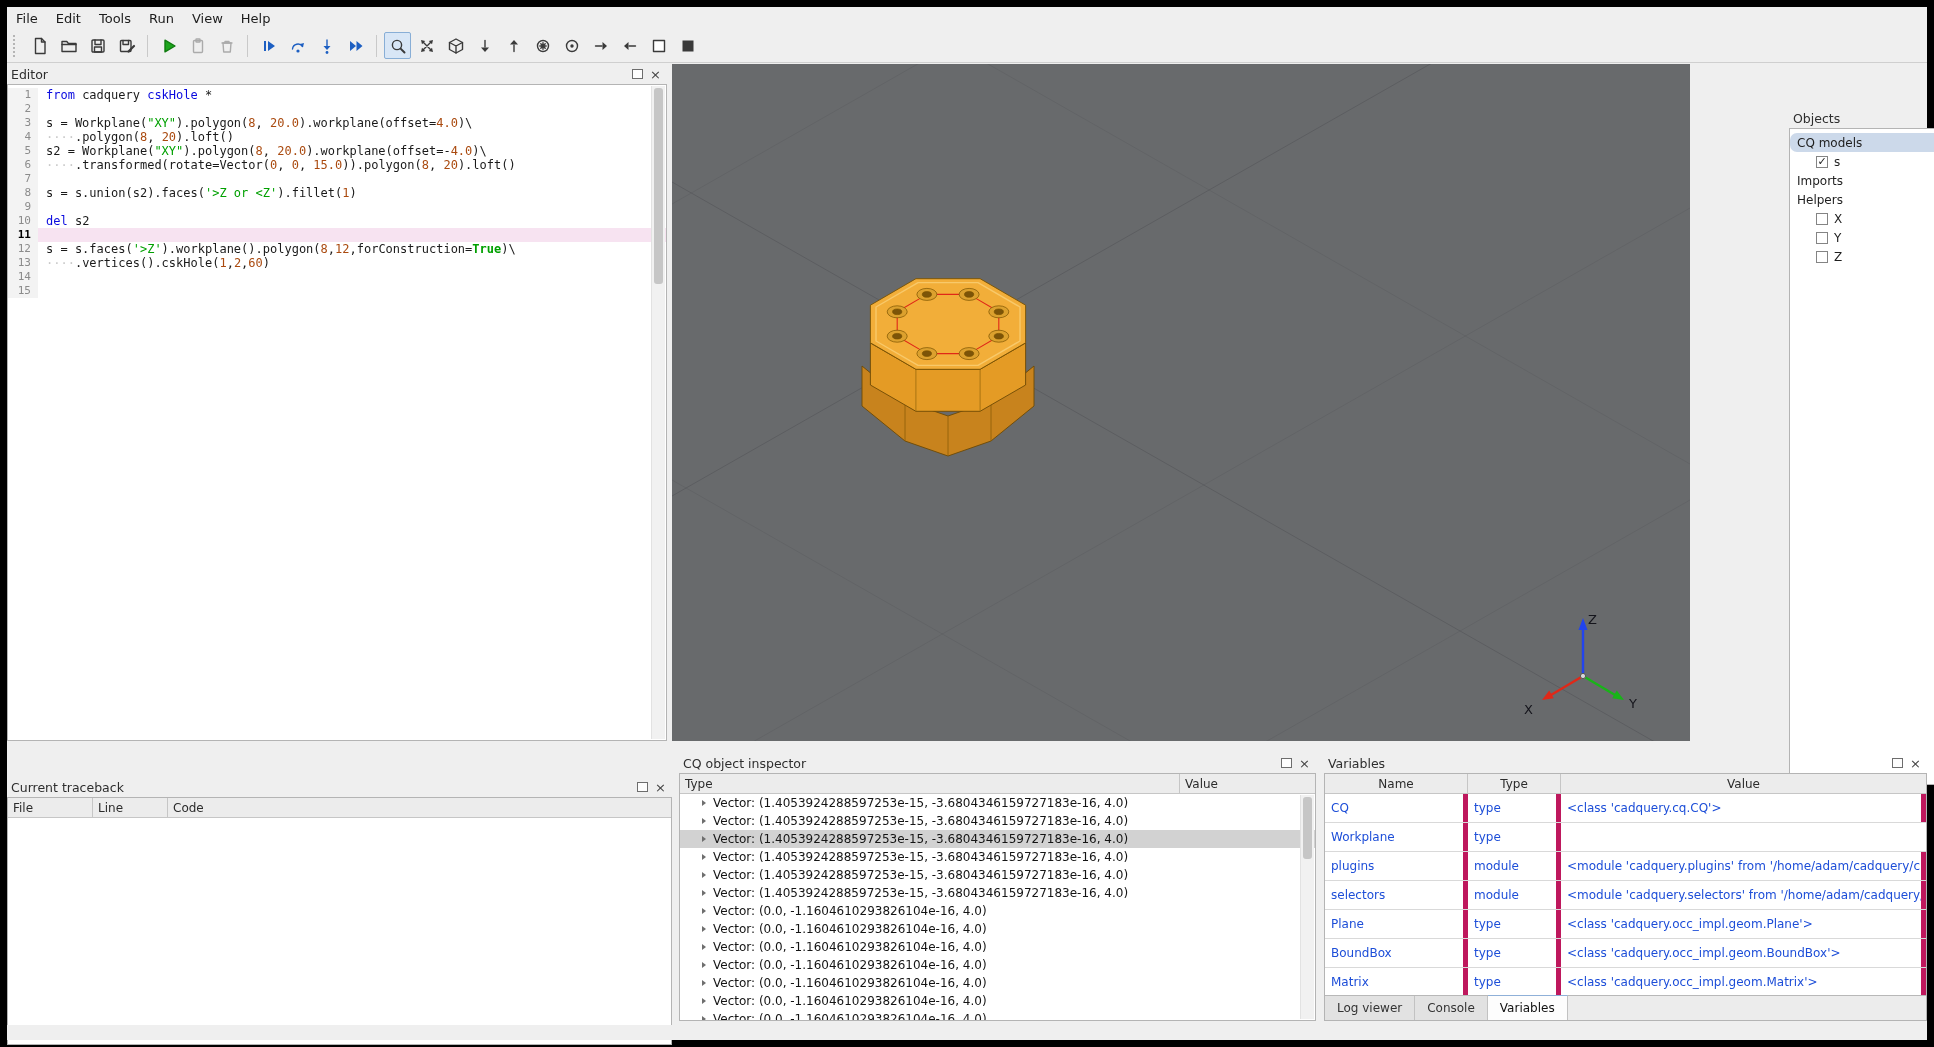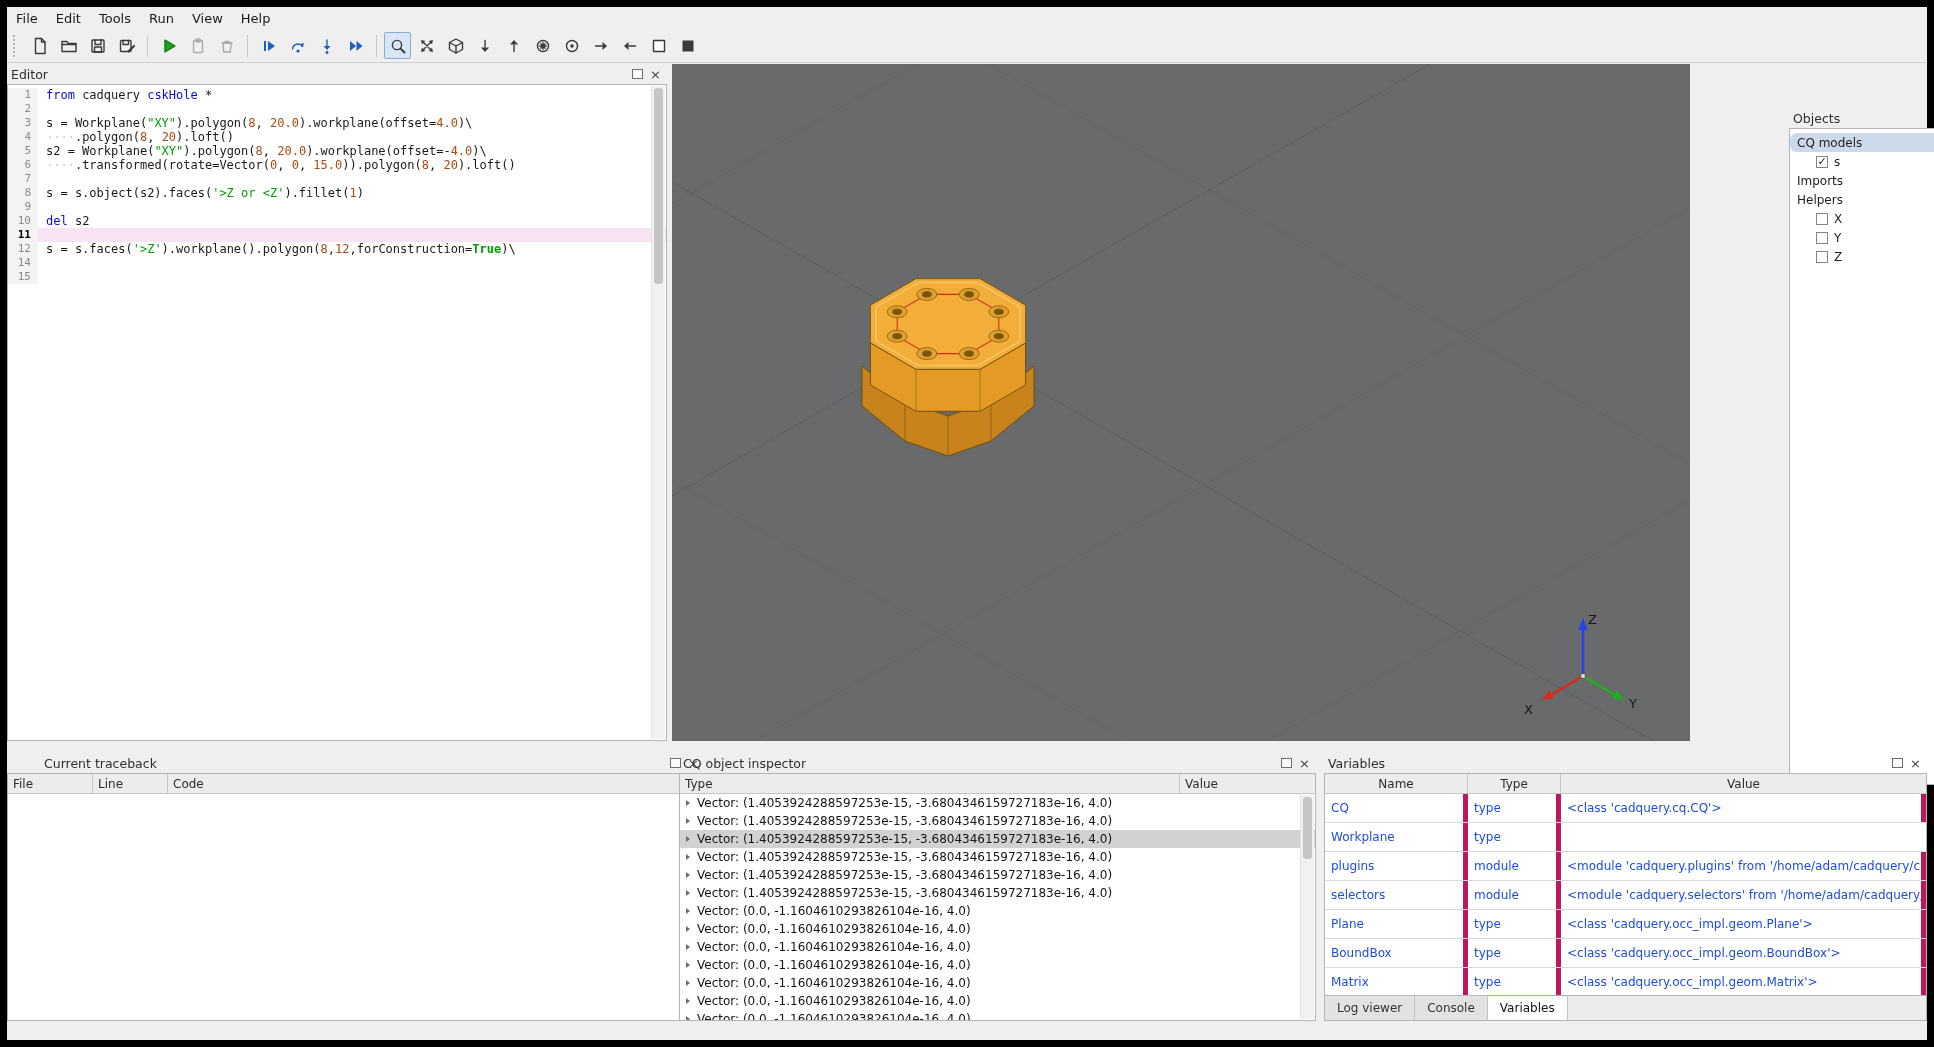--- a/index.html
+++ b/index.html
@@ -62,21 +62,21 @@
   .tree-row.item{padding-left:26px;}
   .tree-row.selected{background:#ccd9ea;border-radius:7px;}
   .checkbox{width:12px;height:12px;border:1px solid #848484;background:#fff;margin-right:6px;
             display:inline-flex;align-items:center;justify-content:center;font-size:11px;color:#1a1a1a;box-sizing:border-box;}
   .checkbox.checked::after{content:"✓";margin-top:-1px;}
 
   
   .tbl-header{display:flex;height:20px;background:#ececec;border-bottom:1px solid #c6c6c6;box-sizing:border-box;}
   .tbl-header .hcell{display:flex;align-items:center;padding:0 5px;border-right:1px solid #c6c6c6;
                      color:#2c2c2c;box-sizing:border-box;}
-  .insp-row{display:flex;align-items:center;height:18px;padding-left:6px;color:#141414;white-space:nowrap;}
+  .insp-row{display:flex;align-items:center;height:18px;padding-left:22px;color:#141414;white-space:nowrap;}
   .insp-row.selected{background:#d2d2d2;}
   .expander{width:0;height:0;border-left:4px solid #6e6e6e;border-top:3.5px solid transparent;
             border-bottom:3.5px solid transparent;margin-right:7px;flex:0 0 auto;}
   .var-row{display:flex;height:29px;border-bottom:1px solid #d9d9d9;box-sizing:border-box;}
   .var-cell{display:flex;align-items:center;padding:0 6px;border-right:5px solid #be185d;
             box-sizing:border-box;white-space:nowrap;overflow:hidden;color:#1d4ed8;}
   .var-cell.c0{flex:0 0 143px;}
   .var-cell.c1{flex:0 0 93px;}
   .var-cell.c2{flex:1;}
 
@@ -257,25 +257,26 @@
     </div>
     <div class="dock-body">
       <div class="code-area">
           <div class="code-row"><span class="ln">1</span><span class="code-text"><span class="tok-k">from</span><span class="tok-d"> cadquery </span><span class="tok-k">cskHole</span><span class="tok-d"> *</span></span></div>
           <div class="code-row"><span class="ln">2</span><span class="code-text"></span></div>
           <div class="code-row"><span class="ln">3</span><span class="code-text"><span class="tok-d">s = Workplane(</span><span class="tok-s">"XY"</span><span class="tok-d">).polygon(</span><span class="tok-n">8</span><span class="tok-d">, </span><span class="tok-n">20.0</span><span class="tok-d">).workplane(offset=</span><span class="tok-n">4.0</span><span class="tok-d">)\</span></span></div>
           <div class="code-row"><span class="ln">4</span><span class="code-text"><span class="tok-w">····</span><span class="tok-d">.polygon(</span><span class="tok-n">8</span><span class="tok-d">, </span><span class="tok-n">20</span><span class="tok-d">).loft()</span></span></div>
           <div class="code-row"><span class="ln">5</span><span class="code-text"><span class="tok-d">s2 = Workplane(</span><span class="tok-s">"XY"</span><span class="tok-d">).polygon(</span><span class="tok-n">8</span><span class="tok-d">, </span><span class="tok-n">20.0</span><span class="tok-d">).workplane(offset=-</span><span class="tok-n">4.0</span><span class="tok-d">)\</span></span></div>
           <div class="code-row"><span class="ln">6</span><span class="code-text"><span class="tok-w">····</span><span class="tok-d">.transformed(rotate=Vector(</span><span class="tok-n">0</span><span class="tok-d">, </span><span class="tok-n">0</span><span class="tok-d">, </span><span class="tok-n">15.0</span><span class="tok-d">)).polygon(</span><span class="tok-n">8</span><span class="tok-d">, </span><span class="tok-n">20</span><span class="tok-d">).loft()</span></span></div>
           <div class="code-row"><span class="ln">7</span><span class="code-text"></span></div>
-          <div class="code-row"><span class="ln">8</span><span class="code-text"><span class="tok-d">s = s.object(s2).faces(</span><span class="tok-s">'&gt;Z or &lt;Z'</span><span class="tok-d">).fillet(</span><span class="tok-n">1</span><span class="tok-d">)</span></span></div>
+          <div class="code-row"><span class="ln">8</span><span class="code-text"><span class="tok-d">s = s.union(s2).faces(</span><span class="tok-s">'&gt;Z or &lt;Z'</span><span class="tok-d">).fillet(</span><span class="tok-n">1</span><span class="tok-d">)</span></span></div>
           <div class="code-row"><span class="ln">9</span><span class="code-text"></span></div>
           <div class="code-row"><span class="ln">10</span><span class="code-text"><span class="tok-k">del</span><span class="tok-d"> s2</span></span></div>
           <div class="code-row current"><span class="ln">11</span><span class="code-text"></span></div>
           <div class="code-row"><span class="ln">12</span><span class="code-text"><span class="tok-d">s = s.faces(</span><span class="tok-s">'&gt;Z'</span><span class="tok-d">).workplane().polygon(</span><span class="tok-n">8</span><span class="tok-d">,</span><span class="tok-n">12</span><span class="tok-d">,forConstruction=</span><span class="tok-b">True</span><span class="tok-d">)\</span></span></div>
+          <div class="code-row"><span class="ln">13</span><span class="code-text"><span class="tok-w">····</span><span class="tok-d">.vertices().cskHole(</span><span class="tok-n">1</span><span class="tok-d">,</span><span class="tok-n">2</span><span class="tok-d">,</span><span class="tok-n">60</span><span class="tok-d">)</span></span></div>
           <div class="code-row"><span class="ln">14</span><span class="code-text"></span></div>
           <div class="code-row"><span class="ln">15</span><span class="code-text"></span></div>
         </div>
       <div class="vscroll">
         <div class="vthumb" style="top:2px;height:30%;"></div>
       </div>
     </div>
   </div>
 
   <div class="viewport">
@@ -392,21 +393,21 @@
         <span class="checkbox"></span>
         <span>Y</span>
       </div>
       <div class="tree-row item">
         <span class="checkbox"></span>
         <span>Z</span>
       </div>
     </div>
   </div>
 
-  <div class="dock" style="left:0;top:746px;width:665px;height:268px;padding-left:33px;">
+  <div class="dock" style="left:0;top:770px;width:665px;height:268px;">
     <div class="dock-title">
       <span>Current traceback</span>
       <span class="spacer"></span>
       <span class="tb-float"></span>
       <span class="tb-close">×</span>
     </div>
     <div class="dock-body">
       <div class="tbl-header">
         <div class="hcell" style="flex:0 0 85px;">File</div>
         <div class="hcell" style="flex:0 0 75px;">Line</div>

